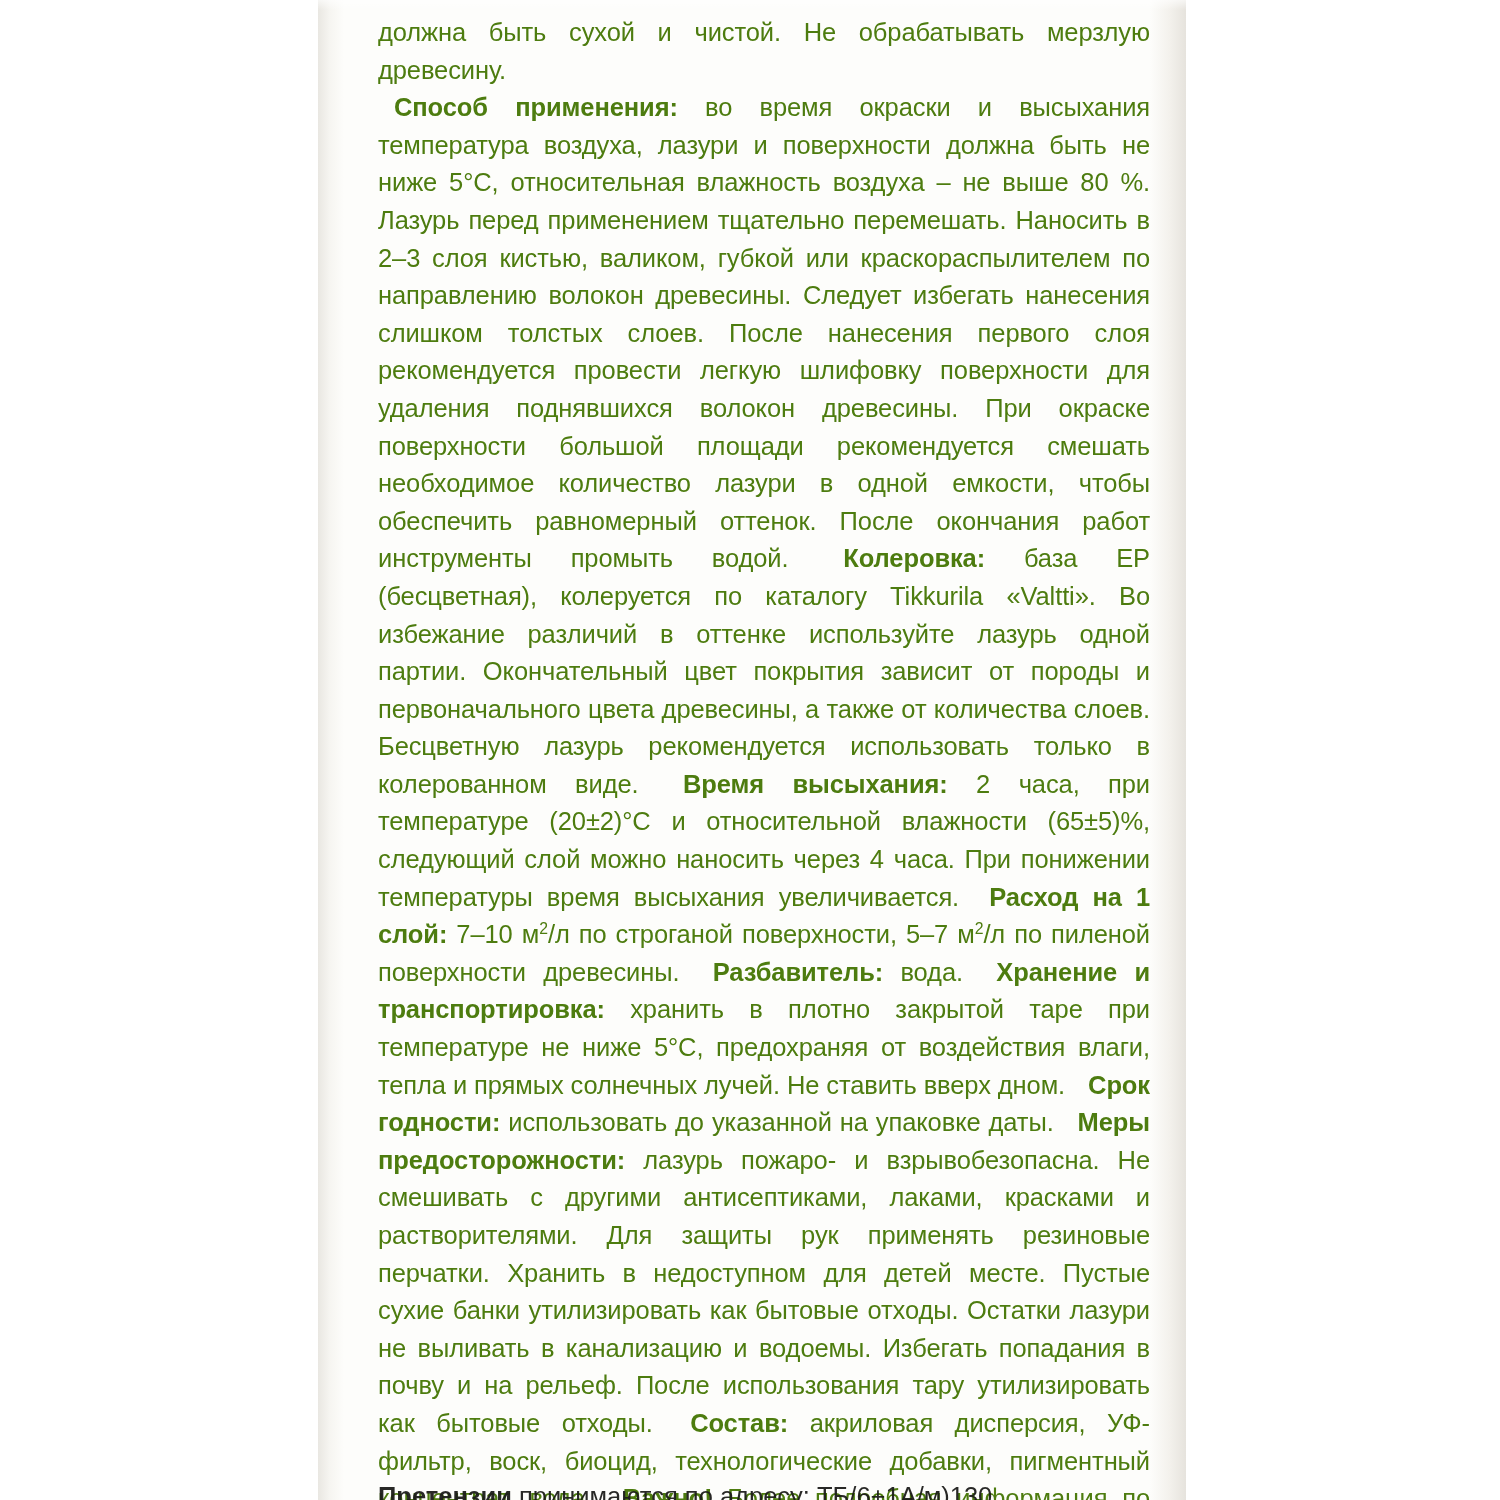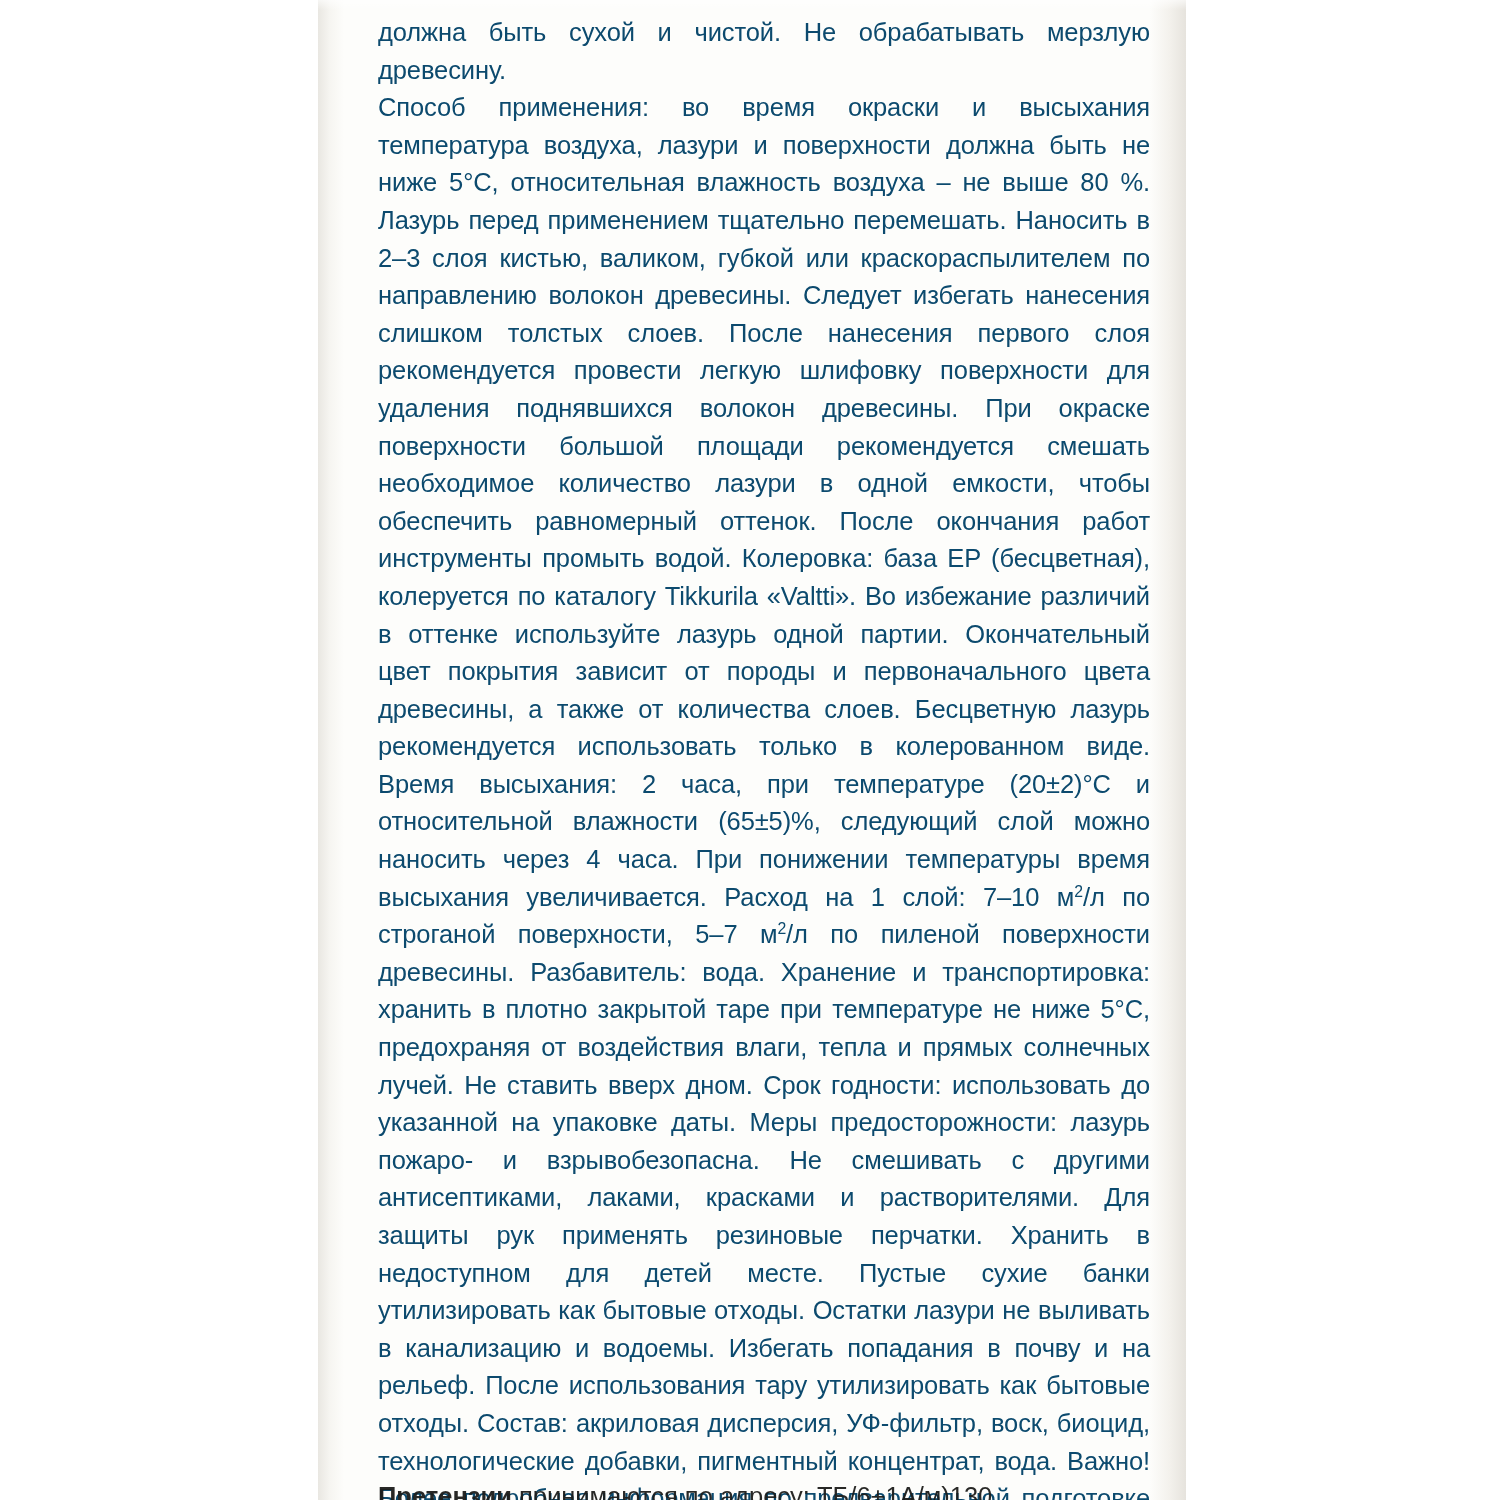--- a/index.html
+++ b/index.html
@@ -65,33 +65,34 @@
 
   .text-col {
     position: absolute;
     left: 378px;
     top: 14px;
     width: 772px;
   }
 
   p {
     margin: 0;
-    color: #0c4a6e;
+    color: #4d7c0f;
     font-size: 25.5px;
     line-height: 37.6px;
     text-align: justify;
     text-justify: inter-word;
     letter-spacing: -0.1px;
   }
   p.clipped-top {
     
     margin-top: 0;
   }
   b {
-    font-weight: normal;
+    font-weight: bold;
+    margin-left: 16px;
   }
   .bottom-clip {
     position: absolute;
     left: 378px;
     top: 1478px;
     width: 772px;
     height: 30px;
     overflow: hidden;
     color: #1d1d1b;
     font-size: 25.5px;

